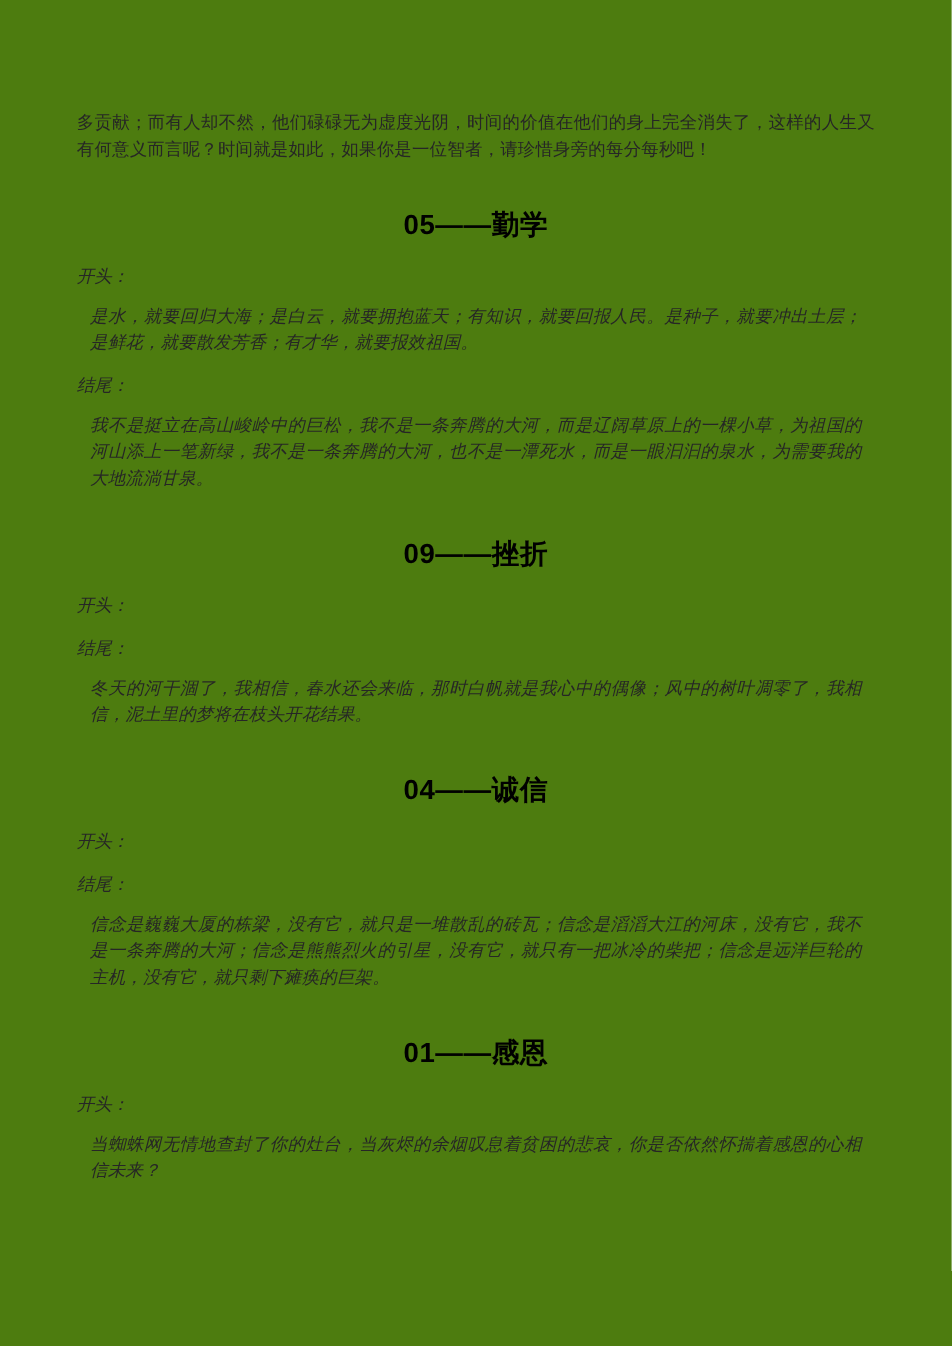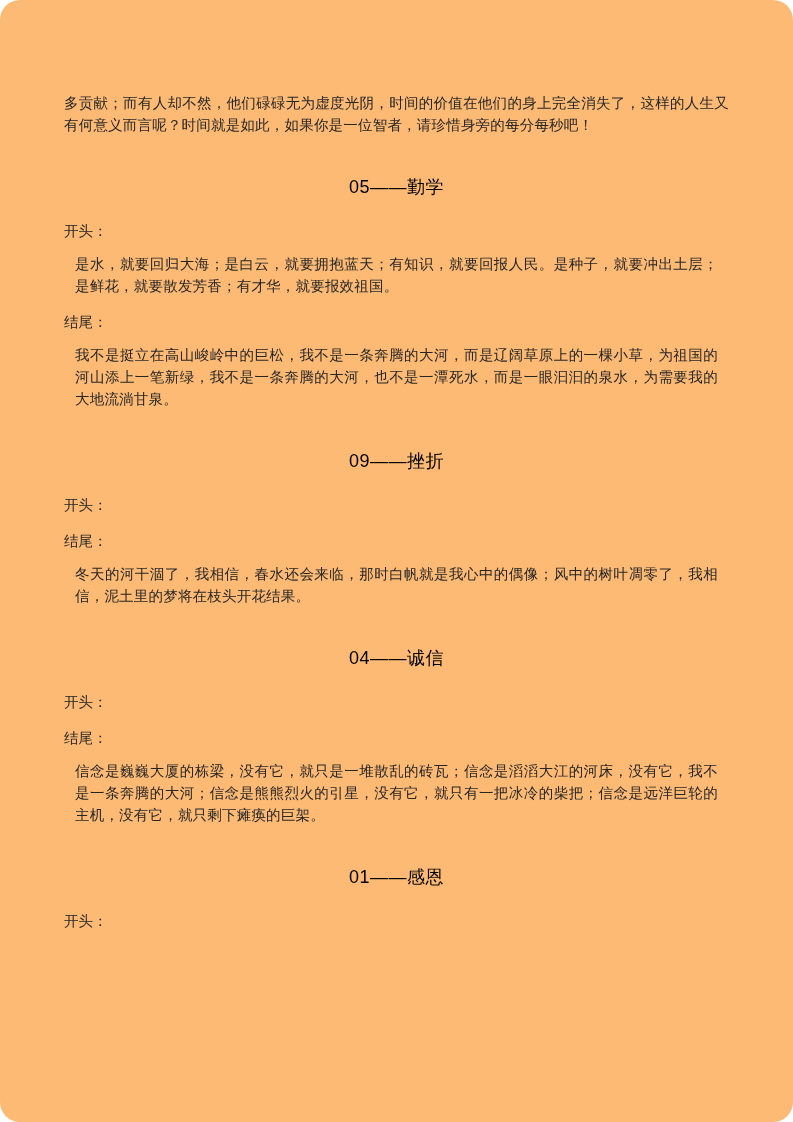--- a/index.html
+++ b/index.html
@@ -12,45 +12,45 @@
     height: 1122px;
     overflow: hidden;
     font-family: "Liberation Serif", "DejaVu Serif", serif;
     color: #262626;
   }
   .page {
     box-sizing: border-box;
     width: 793px;
     height: 1122px;
     padding: 92px 64px 0 64px;
-    background: #fdba74;
-    border-radius: 20px;
+    background: #4d7c0f;
   }
   .para {
     font-size: 14.5px;
     line-height: 22px;
     text-align: justify;
     letter-spacing: 0.2px;
     margin: 11px;
   }
   .label {
     font-size: 14.5px;
     line-height: 22px;
     margin: 0;
   }
   .block {
     margin: 0 0 14px 0;
+    font-style: italic;
   }
   .block:last-child {
     margin-bottom: 0;
   }
   .section-heading {
     font-family: "Liberation Sans", "DejaVu Sans", sans-serif;
-    font-weight: normal;
-    font-size: 18px;
+    font-weight: bold;
+    font-size: 23px;
     line-height: 22px;
     color: #000000;
     text-align: center;
     margin: 40px 0 22px 0;
     letter-spacing: 0.5px;
   }
   .intro {
     margin: 0;
   }
 </style>
@@ -92,16 +92,17 @@
     <div class="block">
       <p class="label">结尾：</p>
       <p class="para">信念是巍巍大厦的栋梁，没有它，就只是一堆散乱的砖瓦；信念是滔滔大江的河床，没有它，我不是一条奔腾的大河；信念是熊熊烈火的引星，没有它，就只有一把冰冷的柴把；信念是远洋巨轮的主机，没有它，就只剩下瘫痪的巨架。</p>
     </div>
   </section>
 
   <section>
     <h2 class="section-heading">01——感恩</h2>
     <div class="block">
       <p class="label">开头：</p>
+      <p class="para">当蜘蛛网无情地查封了你的灶台，当灰烬的余烟叹息着贫困的悲哀，你是否依然怀揣着感恩的心相信未来？</p>
     </div>
   </section>
 
 </div>
 
 </body></html>

